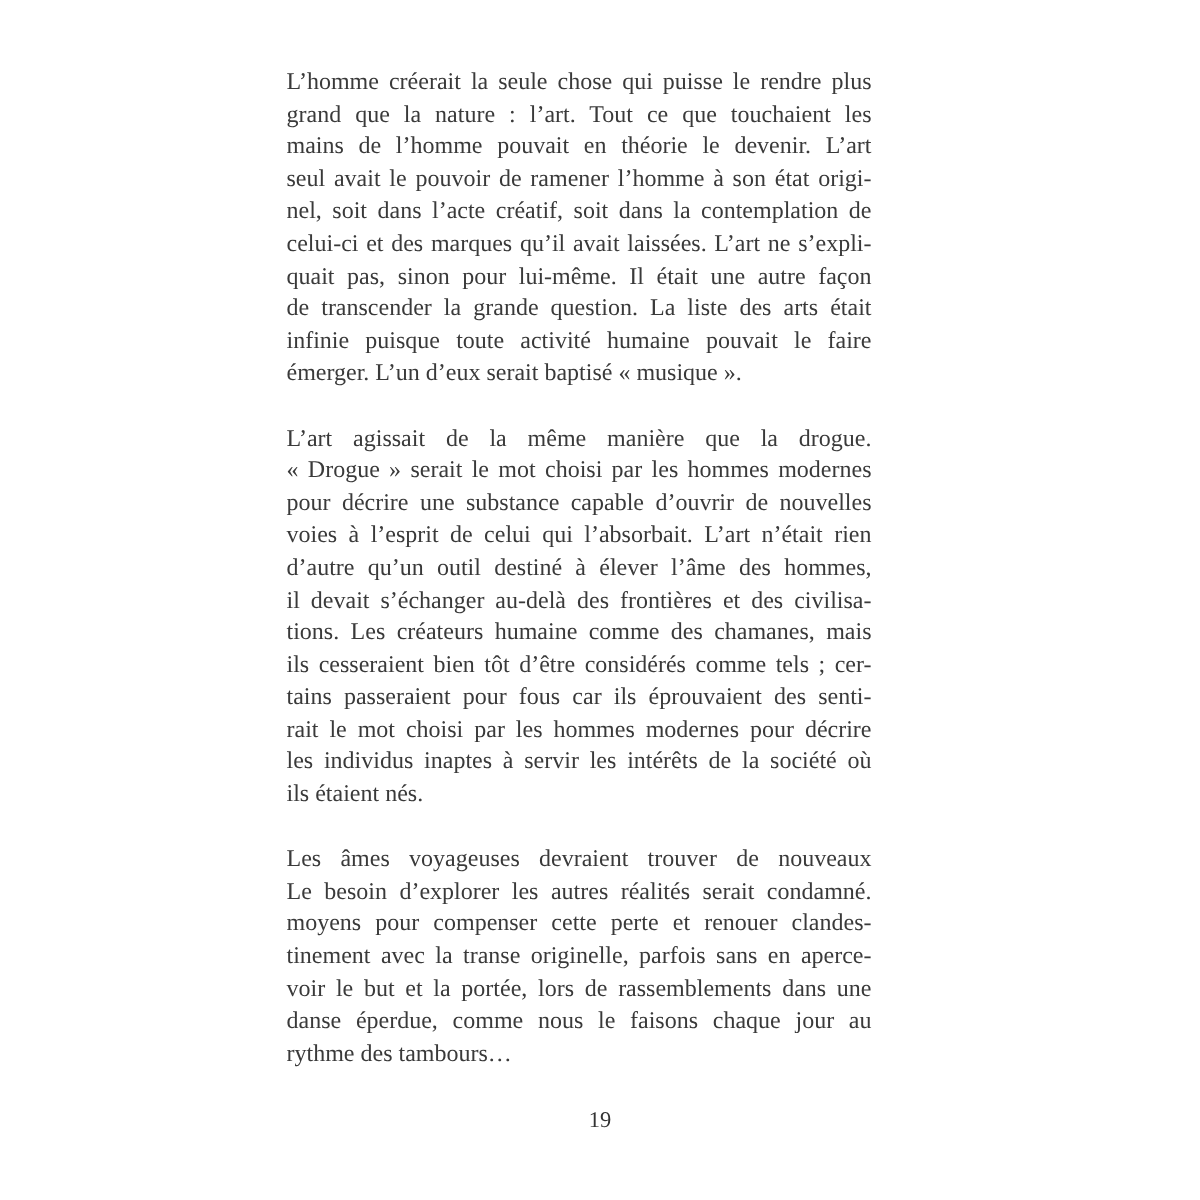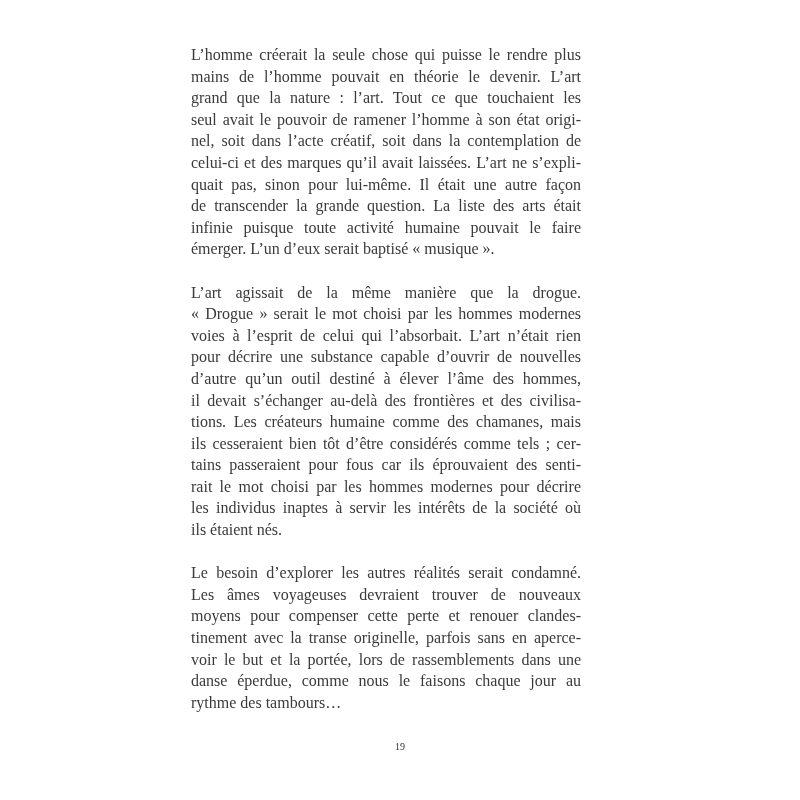--- a/index.html
+++ b/index.html
@@ -38,59 +38,59 @@
   .line.last {
     text-align-last: left;
   }
   .page-number {
     position: absolute;
     top: 739px;
     left: 0;
     width: 800px;
     text-align: center;
     font-family: "Liberation Serif", "DejaVu Serif", serif;
-    font-size: 10px;
+    font-size: 15px;
     line-height: 16px;
     color: #333333;
   }
 </style>
 </head>
 <body>
 
 <div class="page">
   <div class="text-block">
       <div class="para">
         <div class="line">L’homme créerait la seule chose qui puisse le rendre plus</div>
+        <div class="line">grand que la nature : l’art. Tout ce que touchaient les</div>
         <div class="line">mains de l’homme pouvait en théorie le devenir. L’art</div>
-        <div class="line">grand que la nature : l’art. Tout ce que touchaient les</div>
         <div class="line">seul avait le pouvoir de ramener l’homme à son état origi-</div>
         <div class="line">nel, soit dans l’acte créatif, soit dans la contemplation de</div>
         <div class="line">celui-ci et des marques qu’il avait laissées. L’art ne s’expli-</div>
         <div class="line">quait pas, sinon pour lui-même. Il était une autre façon</div>
         <div class="line">de transcender la grande question. La liste des arts était</div>
         <div class="line">infinie puisque toute activité humaine pouvait le faire</div>
         <div class="line last">émerger. L’un d’eux serait baptisé « musique ».</div>
       </div>
       <div class="para">
         <div class="line">L’art agissait de la même manière que la drogue.</div>
         <div class="line">« Drogue » serait le mot choisi par les hommes modernes</div>
+        <div class="line">pour décrire une substance capable d’ouvrir de nouvelles</div>
         <div class="line">voies à l’esprit de celui qui l’absorbait. L’art n’était rien</div>
-        <div class="line">pour décrire une substance capable d’ouvrir de nouvelles</div>
         <div class="line">d’autre qu’un outil destiné à élever l’âme des hommes,</div>
         <div class="line">il devait s’échanger au-delà des frontières et des civilisa-</div>
         <div class="line">tions. Les créateurs humaine comme des chamanes, mais</div>
         <div class="line">ils cesseraient bien tôt d’être considérés comme tels ; cer-</div>
         <div class="line">tains passeraient pour fous car ils éprouvaient des senti-</div>
         <div class="line">rait le mot choisi par les hommes modernes pour décrire</div>
         <div class="line">les individus inaptes à servir les intérêts de la société où</div>
         <div class="line last">ils étaient nés.</div>
       </div>
       <div class="para">
+        <div class="line">Les âmes voyageuses devraient trouver de nouveaux</div>
         <div class="line">Le besoin d’explorer les autres réalités serait condamné.</div>
-        <div class="line">Les âmes voyageuses devraient trouver de nouveaux</div>
         <div class="line">moyens pour compenser cette perte et renouer clandes-</div>
         <div class="line">tinement avec la transe originelle, parfois sans en aperce-</div>
         <div class="line">voir le but et la portée, lors de rassemblements dans une</div>
         <div class="line">danse éperdue, comme nous le faisons chaque jour au</div>
         <div class="line last">rythme des tambours…</div>
       </div>
     </div>
   <div class="page-number">19</div>
 </div>
 

